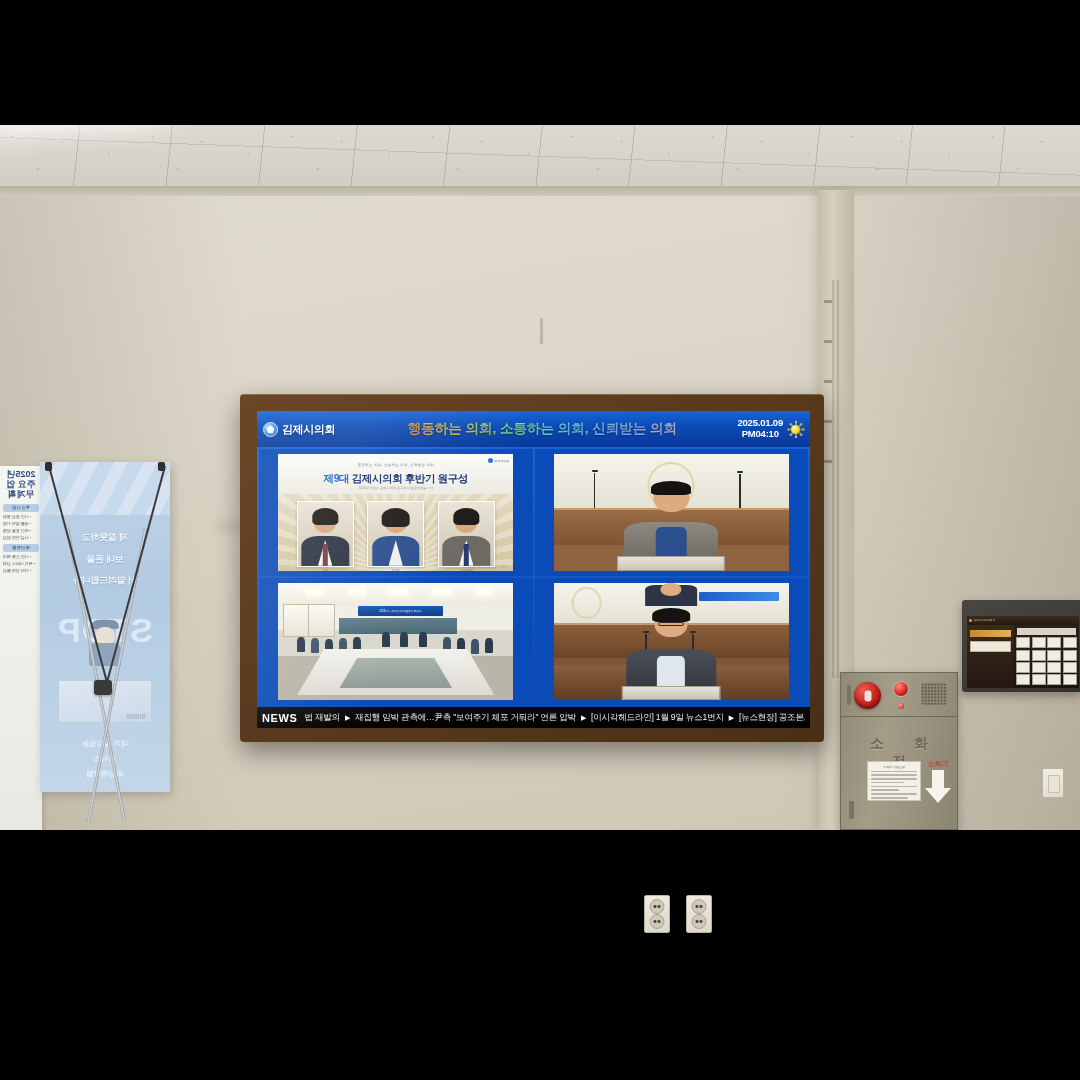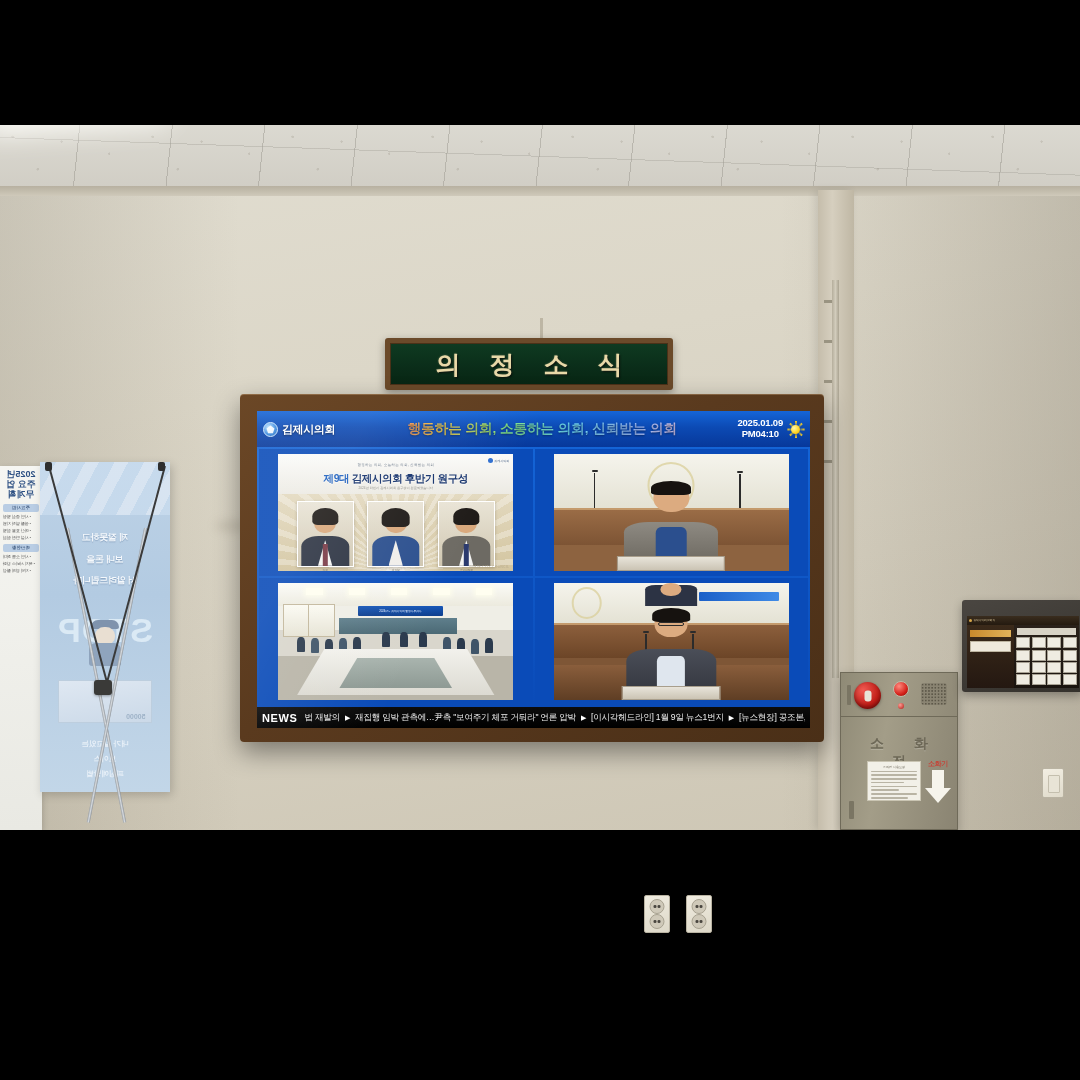--- a/index.html
+++ b/index.html
@@ -385,25 +385,20 @@
   <div id="wall-trim"></div>
   <div id="pillar"></div>
   <div class="pillar-slot" style="top:300px;"></div>
   <div class="pillar-slot" style="top:340px;"></div>
   <div class="pillar-slot" style="top:380px;"></div>
   <div class="pillar-slot" style="top:420px;"></div>
   <div class="pillar-slot" style="top:460px;"></div>
   <div id="conduit"></div>
   <div id="wire"></div>
 
-  <div id="green-sign">
-    <div id="green-sign-inner">
-      <span id="green-sign-text">의 정 소 식</span>
-    </div>
-  </div>
 
   <div id="tv-bezel">
     <div id="tv-screen">
 
       <div id="tv-header">
         <div id="logo-group">
           <div id="logo-emblem">
             <svg viewBox="0 0 10 10">
                 <polygon points="5,0.6 9.4,3.8 7.7,9.2 2.3,9.2 0.6,3.8" fill="#fff" opacity=".9"></polygon>
               </svg>

